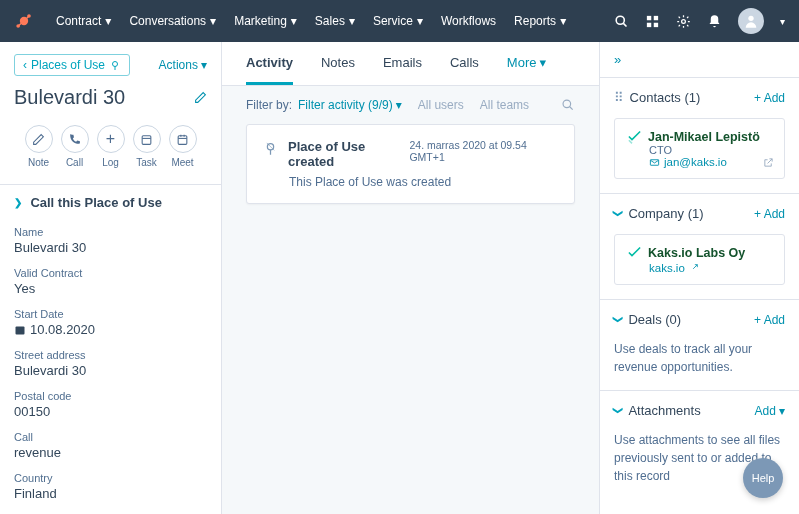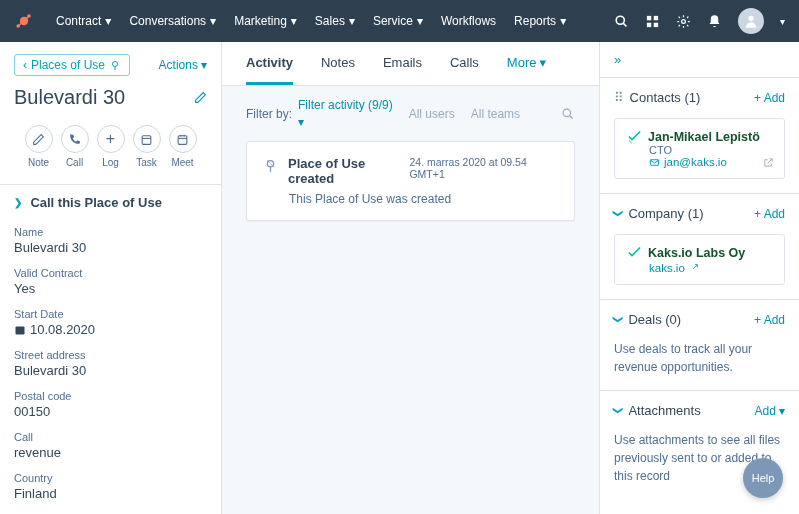--- a/index.html
+++ b/index.html
@@ -30,21 +30,21 @@
 .caret { color: #00a4bd; font-size: 10px; }
 .field { padding: 6px 14px; }
 .field-label { font-size: 11px; color: #516f90; margin-bottom: 2px; }
 .field-value { font-size: 13px; color: #33475b; }
 .field-value.with-icon { display: flex; align-items: center; gap: 4px; }
 .tabs { display: flex; align-items: center; padding: 0 24px; border-bottom: 1px solid #dfe3eb; background: #fff; height: 44px; gap: 28px; }
 .tab { font-size: 13px; color: #33475b; cursor: pointer; height: 100%; display: flex; align-items: center; border-bottom: 3px solid transparent; }
 .tab.active { border-bottom-color: #00a4bd; font-weight: 600; }
 .more-link { color: #0091ae; display: flex; align-items: center; gap: 3px; }
 .filter-row { display: flex; align-items: center; padding: 12px 24px; font-size: 12px; color: #506e91; gap: 6px; }
-.filter-link { color: #0091ae; display: flex; align-items: flex-start; gap: 3px; cursor: pointer; flex-direction: column; }
+.filter-link { color: #0091ae; display: flex; align-items: flex-start; gap: 3px; cursor: pointer; }
 .muted { color: #99acc2; }
 .filter-search { margin-left: auto; color: #99acc2; cursor: pointer; }
 .activity-card { background: #fff; margin: 0 24px; border: 1px solid #dfe3eb; border-radius: 3px; padding: 14px 16px; box-shadow: 0 1px 2px rgba(0,0,0,0.04); }
 .activity-head { display: flex; align-items: flex-start; }
 .activity-icon { color: #7c98b6; margin-right: 10px; margin-top: 2px; }
 .activity-title { font-weight: 600; font-size: 13px; }
 .activity-time { margin-left: auto; font-size: 10.5px; color: #506e91; }
 .activity-body { font-size: 12px; color: #506e91; margin-top: 6px; margin-left: 26px; }
 .expand-bar { padding: 10px 14px; border-bottom: 1px solid #dfe3eb; color: #0091ae; cursor: pointer; }
 .panel-head { display: flex; align-items: center; justify-content: space-between; padding: 12px 14px; border-bottom: 1px solid transparent; }

